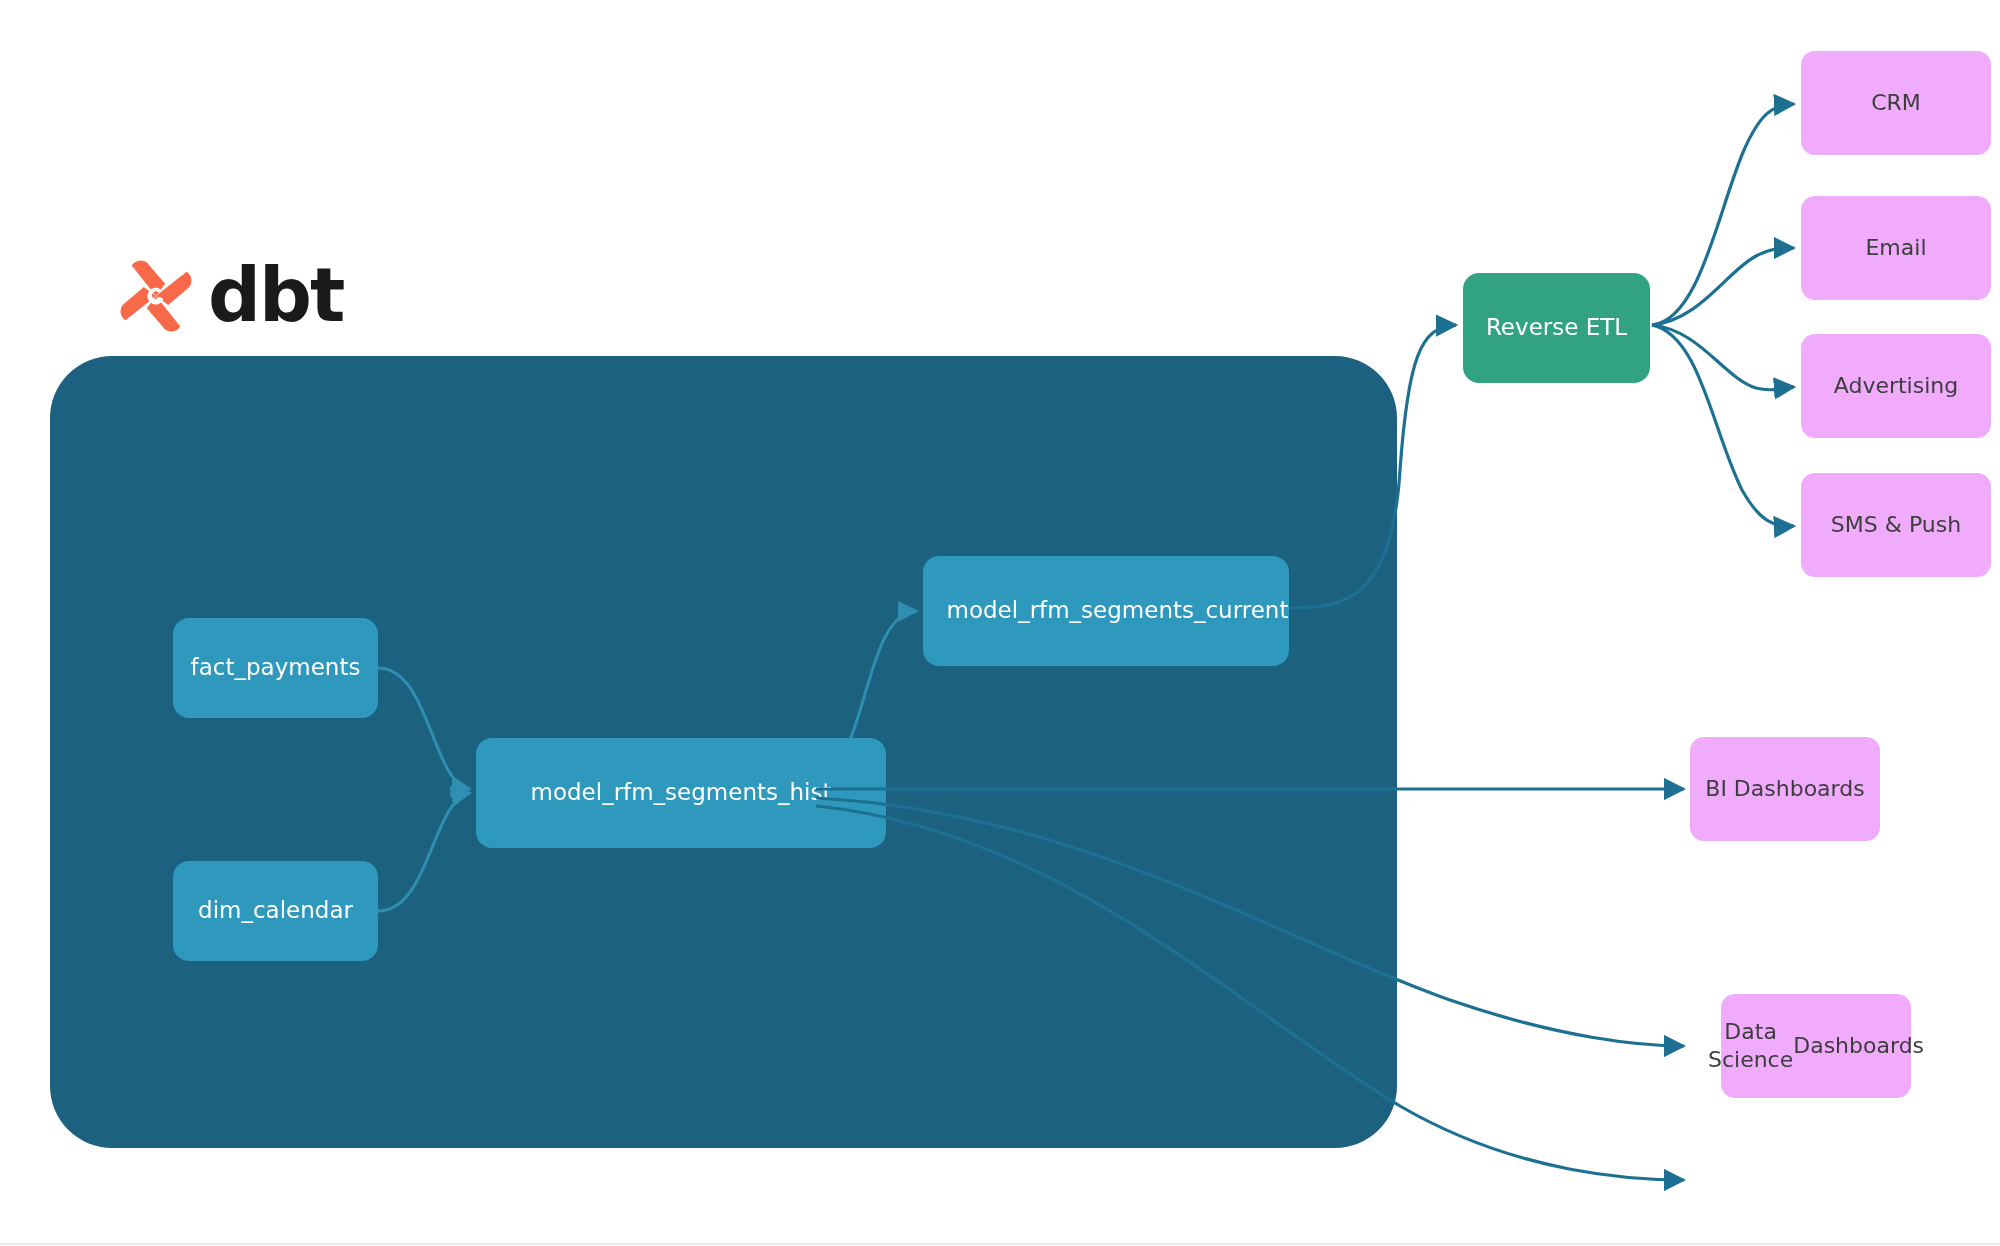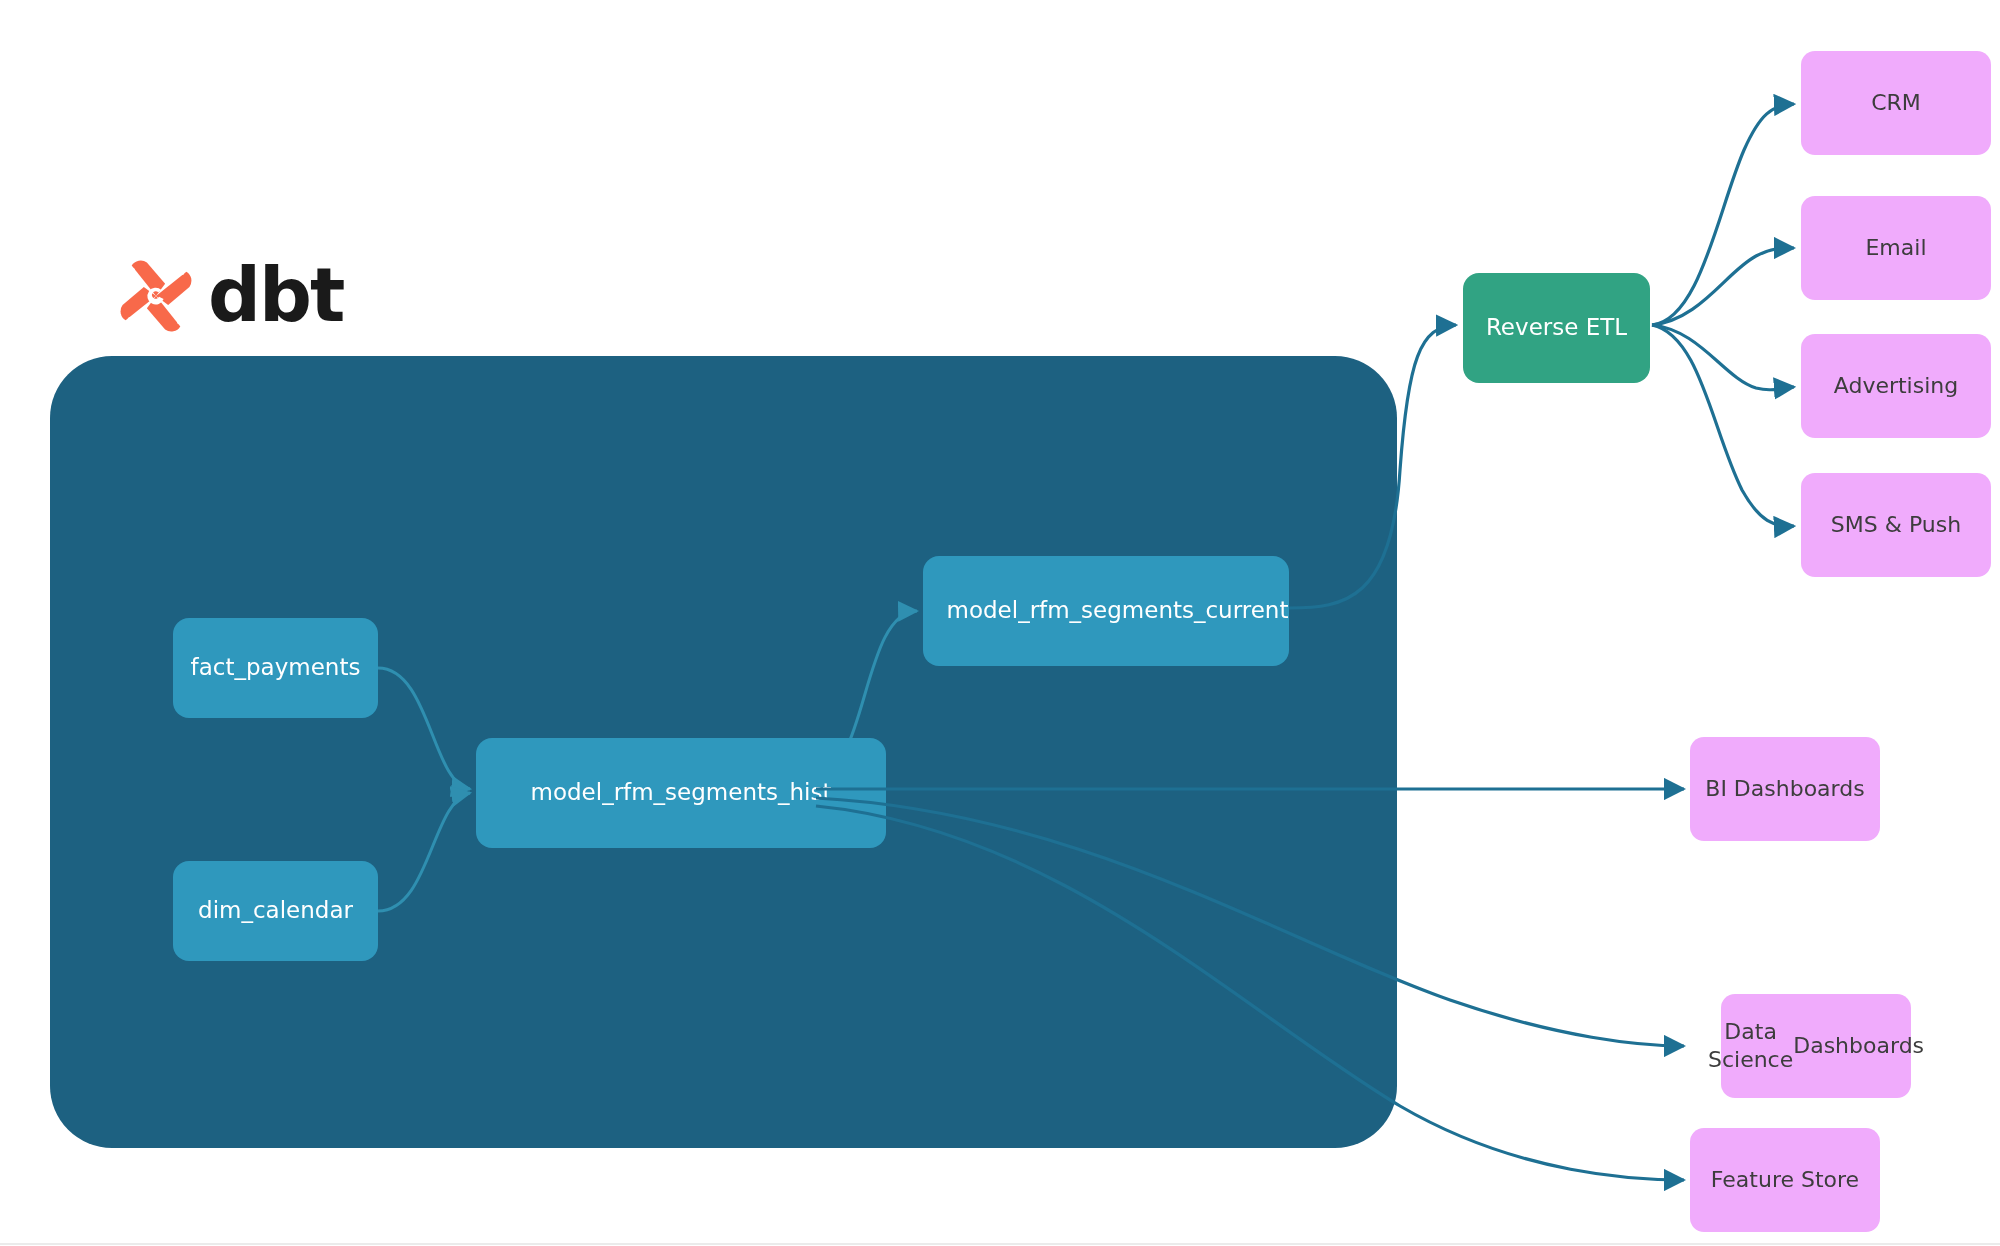--- a/index.html
+++ b/index.html
@@ -161,21 +161,20 @@
   <div class="node gray" id="node-email">Email</div>
   <div class="node gray" id="node-advertising">Advertising</div>
   <div class="node gray" id="node-sms_push">SMS &amp; Push</div>
 
   <div class="node gray" id="node-bi_dashboards">BI Dashboards</div>
   <div class="node gray" id="node-ds_notebooks">
     <span>Data Science</span>
       <br>
     <span>Dashboards</span>
   </div>
-  <div class="node gray" id="node-feature_store">Feature Store</div>
 
   <svg class="layer">
     <g fill="none" stroke="#1e7093" stroke-width="3.2">
 
       <path d="M 1289 608 C 1345 608 1392 600 1400 470 C 1408 360 1420 326 1456 325" marker-end="url(#arrow-ext)"></path>
 
       <path d="M 1652 325 C 1700 320 1718 210 1744 150 C 1760 114 1772 105 1794 104" marker-end="url(#arrow-ext)"></path>
       <path d="M 1652 325 C 1700 320 1726 272 1756 256 C 1772 248 1780 248 1794 248" marker-end="url(#arrow-ext)"></path>
       <path d="M 1652 325 C 1700 330 1724 378 1756 388 C 1772 392 1780 388 1794 387" marker-end="url(#arrow-ext)"></path>
       <path d="M 1652 325 C 1700 335 1712 430 1742 490 C 1760 522 1774 527 1794 526" marker-end="url(#arrow-ext)"></path>

